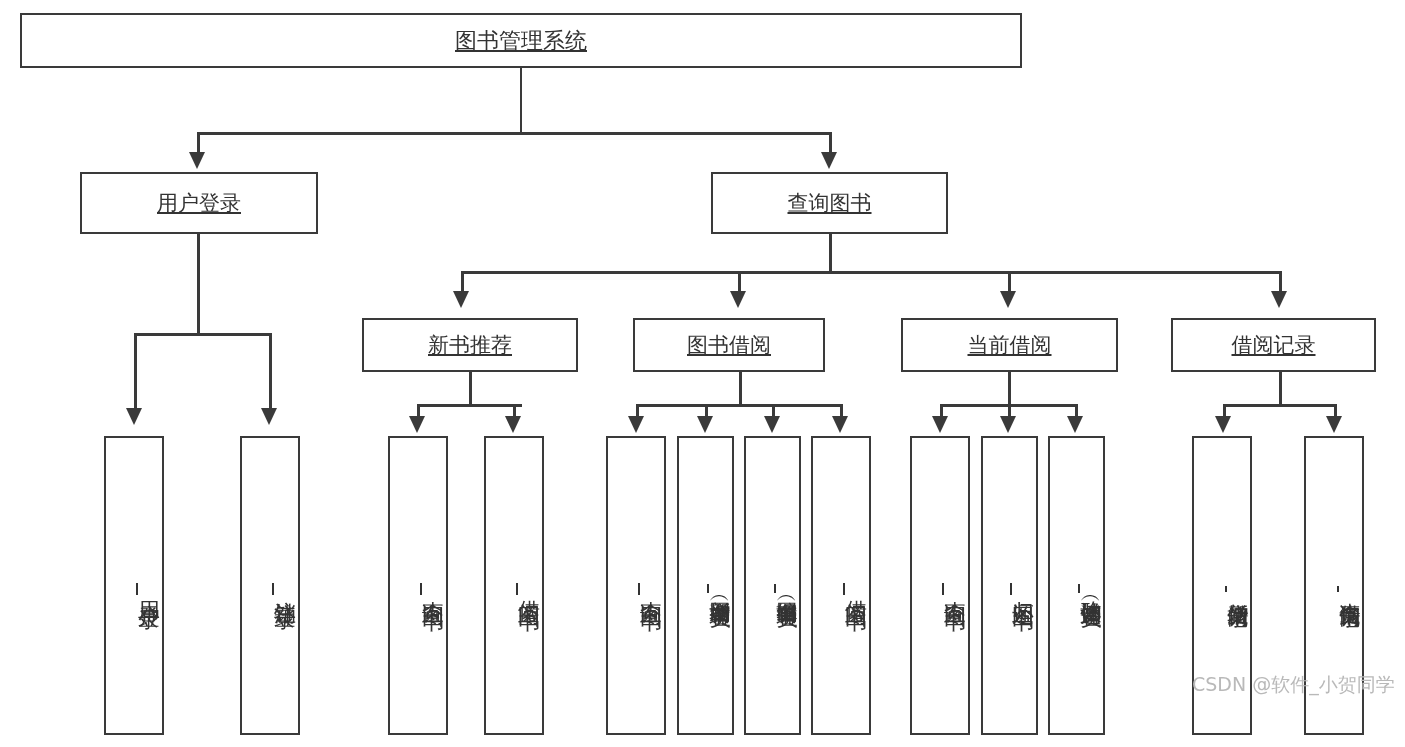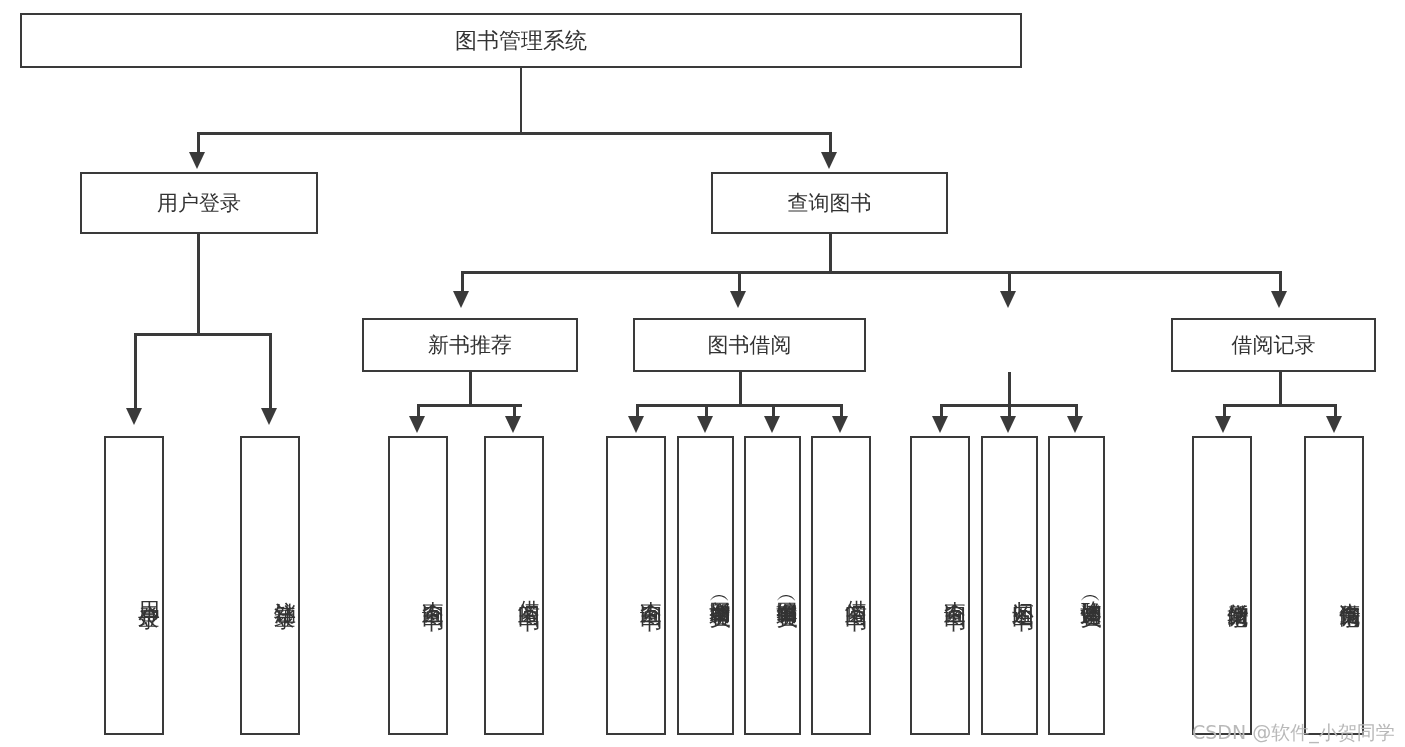--- a/index.html
+++ b/index.html
@@ -48,20 +48,21 @@
     padding-top: 6px;
     align-items: flex-start;
     justify-content: center;
   }
   .node.leaf.tall-text {
     font-size: 21px;
     letter-spacing: 1px;
   }
   .lbl {
     display: block;
+    text-decoration: underline;
   }
   
   .vline, .hline {
     position: absolute;
     background: #3a3a3a;
   }
   .vline { width: 2.5px; }
   .hline { height: 2.5px; }
   .arrow {
     position: absolute;
@@ -118,24 +119,27 @@
   <div class="arrow" style="left:730px; top:291px;"></div>
   <div class="vline" style="left:1008px; top:271px; height:22px;"></div>
   <div class="arrow" style="left:1000px; top:291px;"></div>
   <div class="vline" style="left:1279px; top:271px; height:22px;"></div>
   <div class="arrow" style="left:1271px; top:291px;"></div>
 
   <div class="node lvl3" style="left:362px; top:318px; width:216px; height:54px;">
     <span class="lbl">新书推荐</span>
   </div>
 
-  <div class="node lvl3" style="left:633px; top:318px; width:233px; height:54px;">
+  <div class="node lvl3" style="left:633px; top:318px; width:192px; height:54px;">
     <span class="lbl">图书借阅</span>
   </div>
 
+  <div class="node lvl3" style="left:901px; top:318px; width:217px; height:54px;">
+    <span class="lbl">当前借阅</span>
+  </div>
 
   <div class="node lvl3" style="left:1171px; top:318px; width:205px; height:54px;">
     <span class="lbl">借阅记录</span>
   </div>
 
   <div class="vline" style="left:469px; top:372px; height:34px;"></div>
   <div class="hline" style="left:417px; top:404px; width:105px;"></div>
   <div class="vline" style="left:417px; top:404px; height:14px;"></div>
   <div class="arrow" style="left:409px; top:416px;"></div>
   <div class="vline" style="left:513px; top:404px; height:14px;"></div>
@@ -213,15 +217,15 @@
   </div>
 
   <div class="node leaf tall-text" style="left:1192px; top:436px; width:60px; height:299px;">
     <span class="lbl">新增借阅记录</span>
   </div>
 
   <div class="node leaf tall-text" style="left:1304px; top:436px; width:60px; height:299px;">
     <span class="lbl">查询借阅记录</span>
   </div>
 
-  <div class="watermark" style="left:1192px; top:720px;">CSDN @软件_小贺同学</div>
+  <div class="watermark" style="left:1192px; top:672px;">CSDN @软件_小贺同学</div>
 
 </div>
 
 </body></html>

